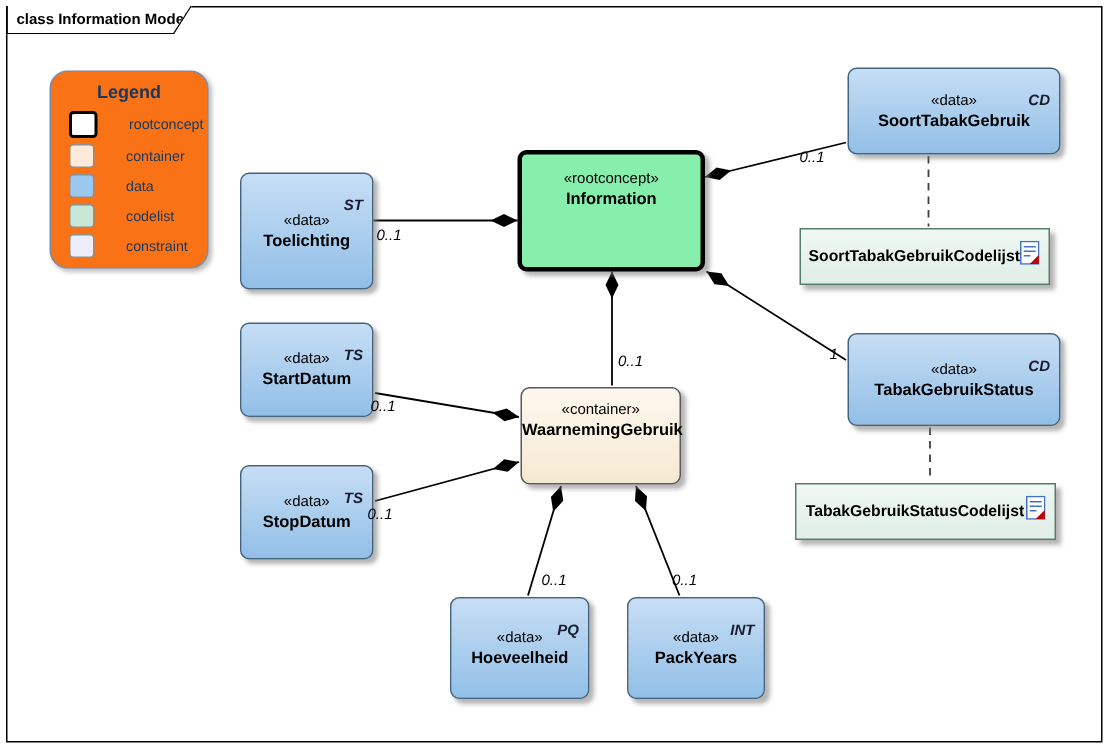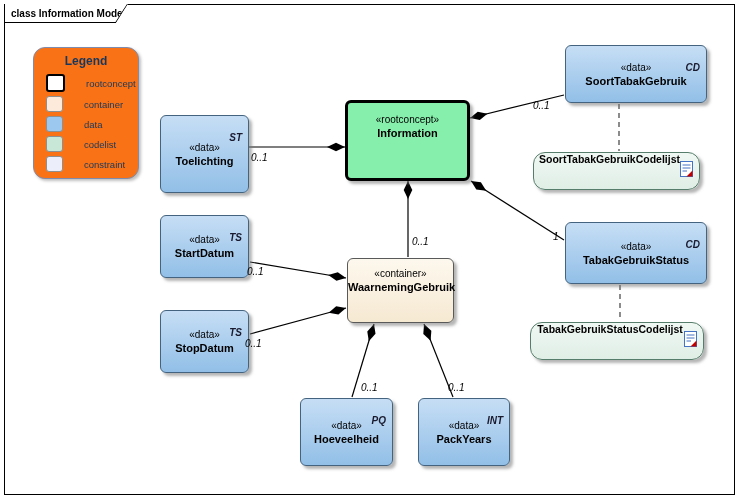--- a/index.html
+++ b/index.html
@@ -38,21 +38,21 @@
   .node .stereo{text-align:center;font-size:10px;color:#000;}
   .node .nm{text-align:center;font-size:11px;font-weight:bold;color:#000;margin-top:2px;}
   .type-tag{position:absolute;top:16px;right:6px;font-size:10px;font-style:italic;
         font-weight:600;color:#1a1a2e;}
   .rootconcept{background:#86efac;border:3px solid #000;padding-top:11px;}
   .container-node{background:linear-gradient(#fdf8ee,#f6e9d2);
         border:1px solid #595959;padding-top:9px;}
   .data-node{background:linear-gradient(#c6def5,#92bfe7);border:1px solid #44637f;
         display:flex;flex-direction:column;justify-content:center;}
   .codelist-node{background:linear-gradient(#f0f8f3,#dfeee6);border:1px solid #567d6b;
-        border-radius:12px;display:flex;align-items:flex-start;}
+        border-radius:0;display:flex;align-items:center;}
   .codelist-node .cl-name{flex:1;text-align:center;font-size:10.5px;font-weight:bold;
         color:#000;padding-right:14px;}
   .doc-icon{position:absolute;right:6px;top:50%;transform:translateY(-50%);}
   
   .mult{position:absolute;font-size:10px;color:#000;z-index:4;font-style:italic;}
   
   #connector-layer{position:absolute;left:0;top:0;z-index:1;pointer-events:none;}
   .node{z-index:2;}
   #legend{z-index:2;}
 </style>

